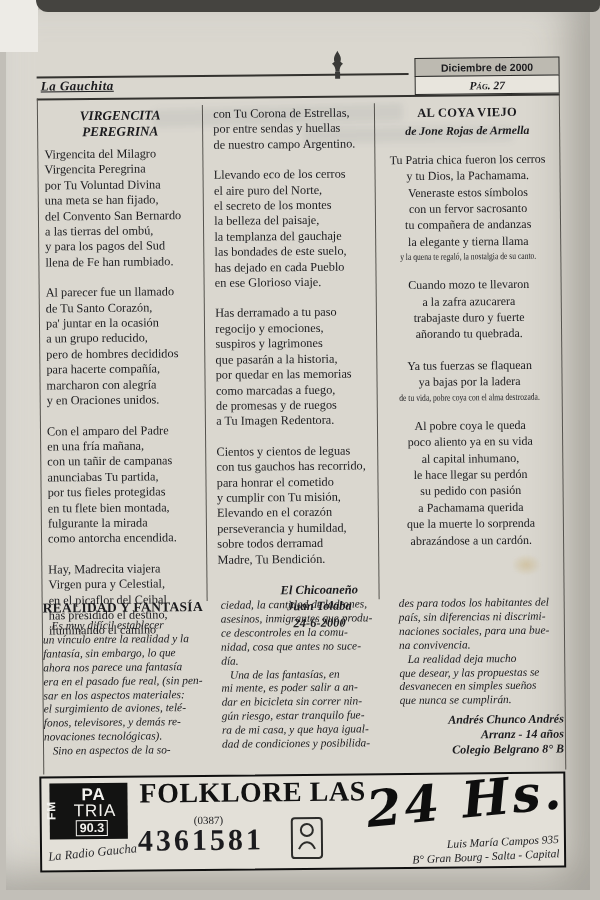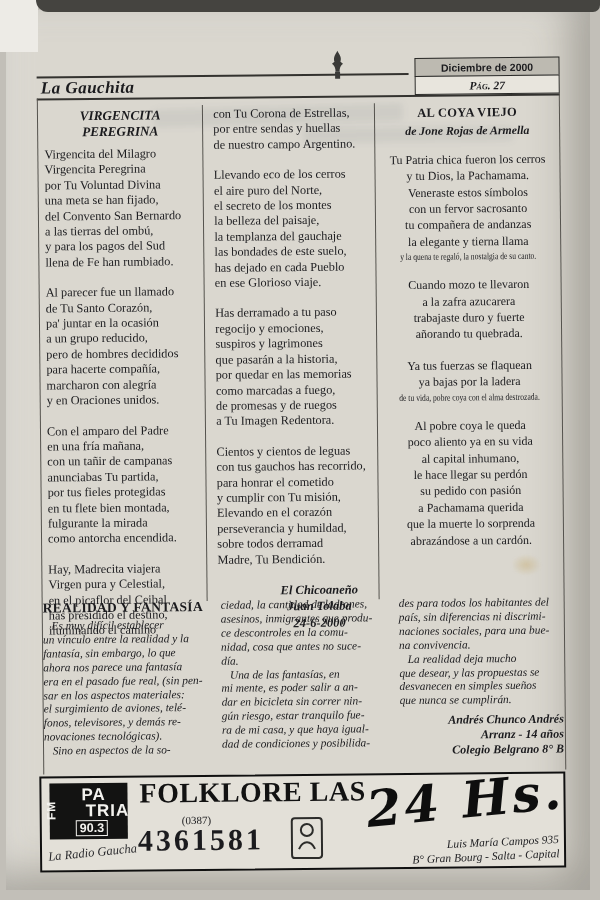--- a/index.html
+++ b/index.html
@@ -22,21 +22,21 @@
   
   .bleed{position:absolute;background:rgba(70,72,95,.08);filter:blur(3px);border-radius:4px;}
   .bleed.b1{left:150px;top:96px;width:250px;height:18px;transform:rotate(-1deg);}
   .bleed.b2{left:300px;top:118px;width:210px;height:15px;}
   .stain{position:absolute;left:504px;top:546px;width:30px;height:22px;border-radius:50%;
     background:radial-gradient(closest-side, rgba(196,170,110,.45), rgba(196,170,110,0));filter:blur(1px);}
 
   
   .rule-a{position:absolute;left:34px;top:64px;width:372px;height:2px;background:#33322f;}
   .rule-b{position:absolute;left:34px;top:86px;width:523px;height:2px;background:#33322f;}
-  .masthead{position:absolute;left:38px;top:66px;font-size:17px;font-weight:bold;font-style:italic;letter-spacing:.5px;}
+  .masthead{position:absolute;left:38px;top:66px;font-size:13px;font-weight:bold;font-style:italic;letter-spacing:.5px;text-decoration:underline;}
   .emblem{position:absolute;left:324px;top:40px;}
   .date-box{position:absolute;left:412px;top:49px;width:145px;height:19px;border:1px solid #2a2a28;
     background:#bdbab1;font-family:"Liberation Sans",sans-serif;font-size:10.5px;font-weight:bold;
     line-height:19px;text-align:center;box-sizing:border-box;}
   .page-box{position:absolute;left:412px;top:67px;width:145px;height:19px;border:1px solid #2a2a28;
     background:#e8e5dd;font-size:11.5px;font-weight:bold;font-style:italic;font-variant:small-caps;
     line-height:18px;text-align:center;box-sizing:border-box;}
   .frame-left{position:absolute;left:34px;top:86px;width:1px;height:676px;background:#55534e;}
   .frame-right{position:absolute;left:556px;top:86px;width:1px;height:676px;background:#55534e;}
 
@@ -63,25 +63,25 @@
   .e3{flex:1;padding-left:6px;}
   .essay-title{font-size:13.5px;font-weight:bold;letter-spacing:.3px;margin:0 0 3px 0;}
   .essay-text{font-style:italic;font-size:11.4px;line-height:13.9px;}
   .essay-signature{font-weight:bold;font-style:italic;font-size:12px;line-height:15px;text-align:right;margin-top:5px;padding-right:2px;}
 
   
   .ad{position:absolute;left:30px;top:764px;width:526px;height:96px;border:2.5px solid #101010;background:#e3e0d8;box-sizing:border-box;}
   .fm-logo{position:absolute;left:8px;top:5px;width:78px;height:56px;background:#131312;color:#f3f2ee;font-family:"Liberation Sans",sans-serif;}
   .fm-vert{position:absolute;left:-8px;top:20px;font-size:12px;font-weight:bold;letter-spacing:1px;transform:rotate(-90deg);color:#f3f2ee;}
   .patria1{position:absolute;left:32px;top:2px;font-size:17px;font-weight:900;letter-spacing:1px;}
-  .patria2{position:absolute;left:24px;top:18px;font-size:17px;font-weight:700;letter-spacing:1px;margin-left:12px;}
+  .patria2{position:absolute;left:24px;top:18px;font-size:17px;font-weight:400;letter-spacing:1px;}
   .freq{position:absolute;left:26px;top:37px;font-size:12.5px;font-weight:bold;border:1px solid #f3f2ee;padding:0 3px;}
   .radio-script{position:absolute;left:6px;top:66px;width:120px;font-style:italic;font-size:12.5px;transform:rotate(-5deg);color:#2b2b2e;}
   .folklore{position:absolute;left:98px;top:0px;font-size:28px;font-weight:bold;letter-spacing:.5px;color:#121212;}
-  .area-code{position:absolute;left:140px;top:37px;font-size:11px;}
+  .area-code{position:absolute;left:152px;top:37px;font-size:11px;}
   .phone{position:absolute;left:96px;top:46px;font-size:30px;font-weight:bold;letter-spacing:3px;}
   .stamp{position:absolute;left:248px;top:40px;}
   .hours{position:absolute;left:316px;top:-4px;width:215px;font-size:50px;font-weight:bold;font-style:italic;
     font-family:"DejaVu Serif",serif;letter-spacing:3px;transform:rotate(-5deg);color:#0e0e0e;text-align:center;}
   .ad-addr{position:absolute;right:5px;top:62px;text-align:right;font-style:italic;font-size:11.5px;line-height:13.5px;transform:rotate(-2deg);color:#1d1d20;}
 </style>
 </head>
 <body>
 
 <div class="scan">

